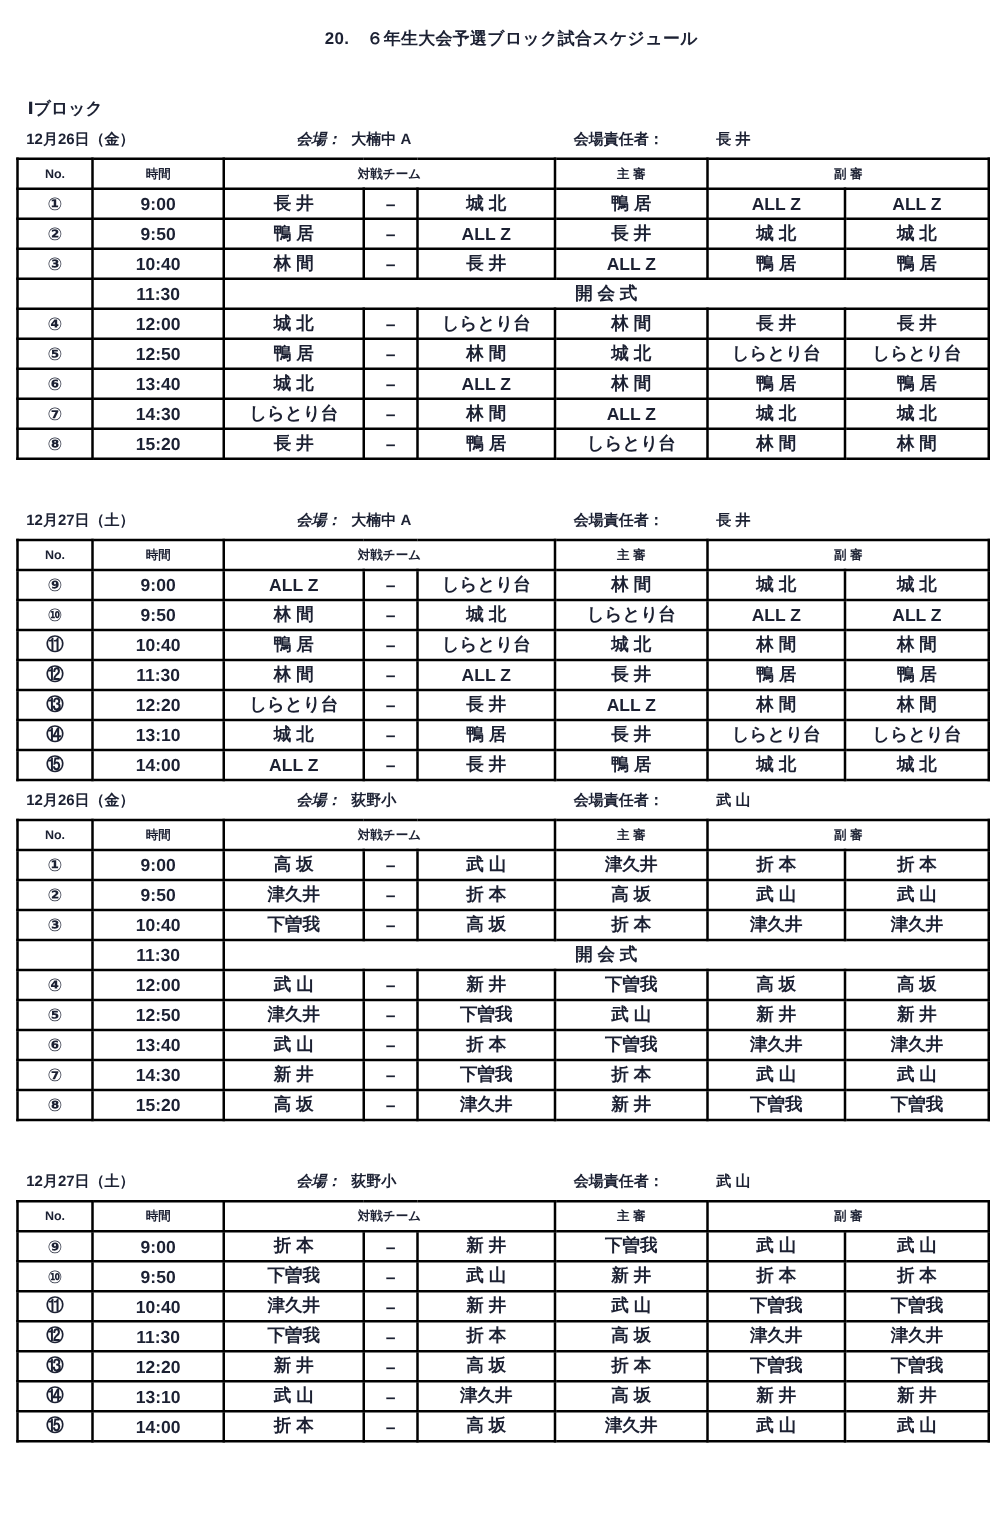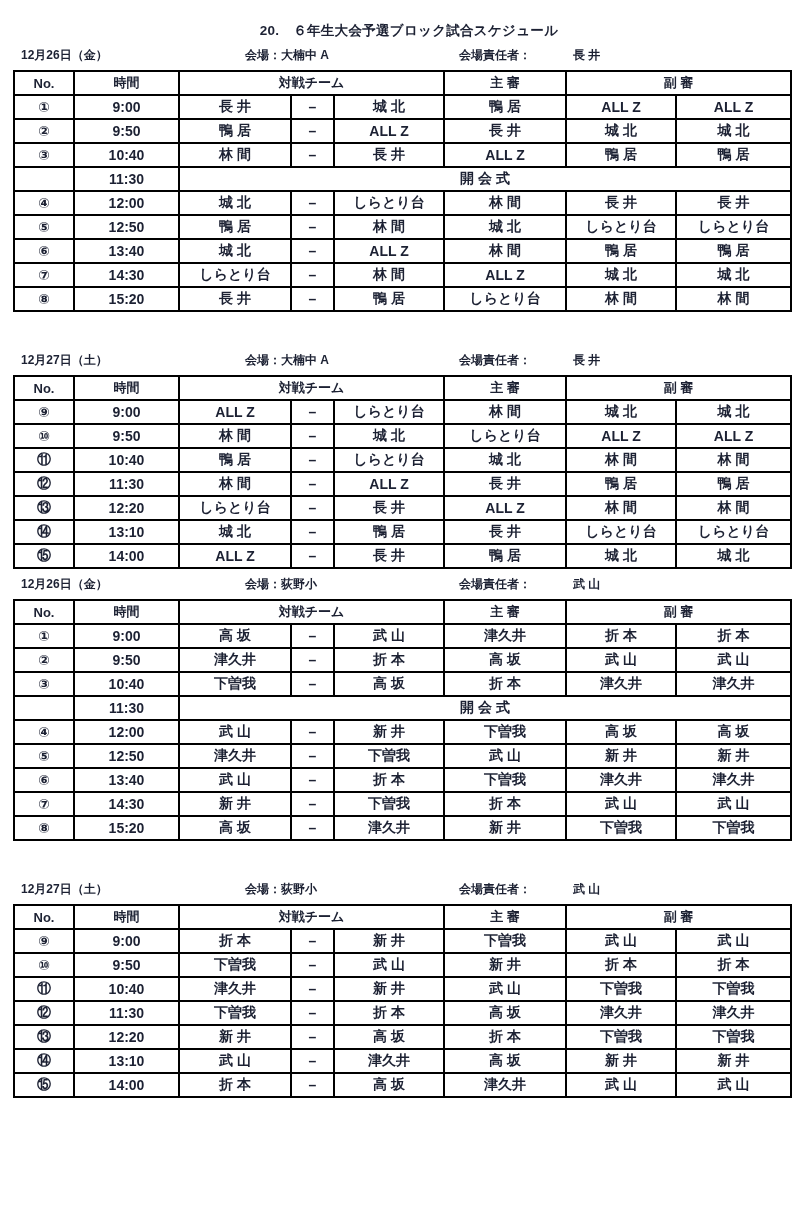--- a/index.html
+++ b/index.html
@@ -39,21 +39,21 @@
 
   .day-header {
     position: relative;
     height: 21px;
     font-size: 12px;
     font-weight: bold;
     margin-bottom: 2px;
   }
   .day-header span { position: absolute; top: 0; white-space: nowrap; }
   .dh-date       { left: 8px; }
-  .dh-venue-lab  { left: 232px; }
+  .dh-venue-lab  { left: 224px; font-style: italic; }
   .dh-venue-val  { left: 268px; }
   .dh-mgr-lab    { left: 446px; }
   .dh-mgr-val    { left: 560px; }
 
   table.schedule {
     border-collapse: collapse;
     table-layout: fixed;
     width: 777px;
   }
   table.schedule th, table.schedule td {
@@ -61,35 +61,36 @@
     height: 24px;
     padding: 0;
     text-align: center;
     vertical-align: middle;
     font-size: 14px;
     font-weight: bold;
     white-space: nowrap;
     overflow: hidden;
     color: #1c2133;
   }
-  table.schedule th { font-size: 13px; }
+  table.schedule th { font-size: 10px; }
   td.cell-no {
     font-weight: normal;
     font-size: 15px;
     color: #3a3f4d;
   }
   td.cell-time { font-size: 14.5px; }
   td.cell-vs   { font-size: 14px; }
 </style>
 </head>
 <body>
 
 <div class="page">
   <div class="doc-title">20.　６年生大会予選ブロック試合スケジュール</div>
   <div id="schedule-root">
+      <div class="block-label b0">Ⅰブロック</div>
       <div class="day-section d0">
         <div class="day-header">
           <span class="dh-date">12月26日（金）</span>
           <span class="dh-venue-lab">会場：</span>
           <span class="dh-venue-val">大楠中 A</span>
           <span class="dh-mgr-lab">会場責任者：</span>
           <span class="dh-mgr-val">長 井</span>
         </div>
         <table class="schedule">
           <colgroup>

